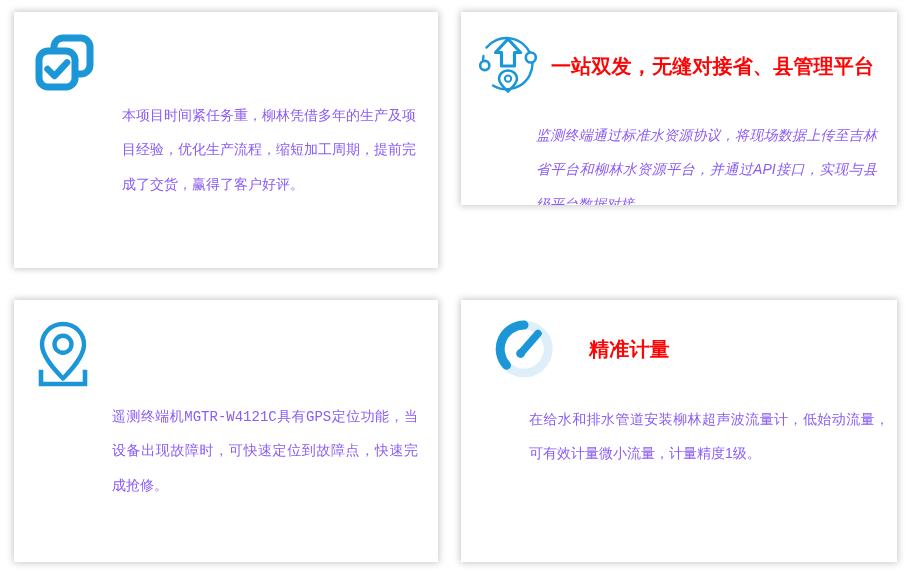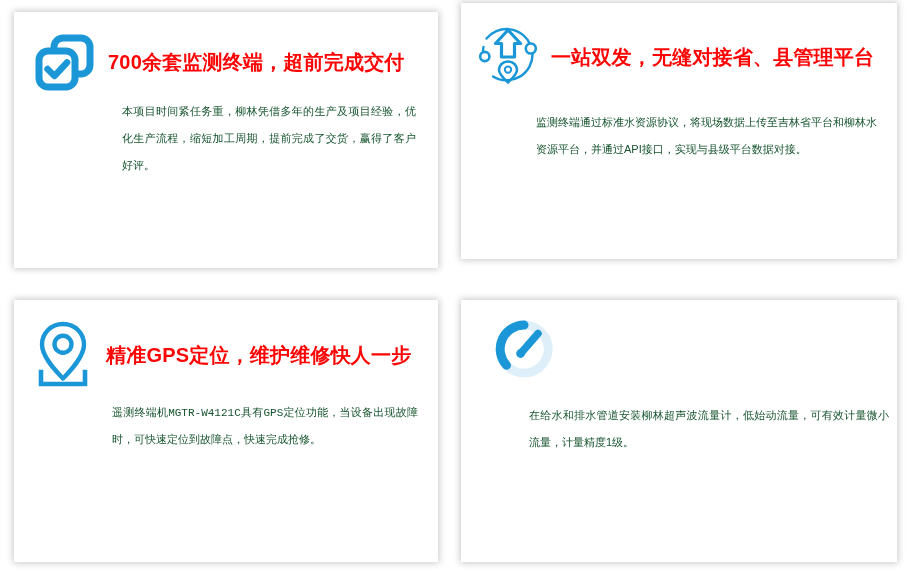--- a/index.html
+++ b/index.html
@@ -20,21 +20,21 @@
     background: #ffffff;
   }
   .card {
     position: absolute;
     background: #ffffff;
     box-shadow: 0 0 7px 1px rgba(0,0,0,0.22);
     box-sizing: border-box;
     overflow: hidden;
   }
   .card-1 { left: 14px;  top: 12px;  width: 424px; height: 256px; }
-  .card-2 { left: 461px; top: 3px;  width: 436px; height: 256px; }
+  .card-2 { left: 461px; top: 12px;  width: 436px; height: 193px; }
   .card-3 { left: 14px;  top: 300px; width: 424px; height: 262px; }
   .card-4 { left: 461px; top: 300px; width: 436px; height: 262px; }
 
   .card-head {
     display: flex;
     align-items: center;
     padding-top: 20px;
   }
   .icon-slot {
     flex: 0 0 auto;
@@ -52,50 +52,49 @@
     color: #fd0505;
     font-weight: bold;
     font-size: 20px;
     letter-spacing: 0.2px;
     white-space: nowrap;
     line-height: 1.2;
   }
   .card-4 .card-title { font-size: 20px; padding-left: 22px; }
 
   .card-body {
-    color: #14532d;
-    font-size: 11px;
+    color: #8b5cf6;
+    font-size: 14px;
     line-height: 2.45;
     padding: 0 26px 0 0;
     margin-top: 4px;
     text-align: justify;
     text-justify: inter-ideograph;
   }
   .card-1 .card-body { margin-left: 108px; margin-top: 6px; padding-right: 22px; }
-  .card-2 .card-body { margin-left: 75px; margin-top: 18px; padding-right: 20px; }
+  .card-2 .card-body { margin-left: 75px; margin-top: 18px; padding-right: 20px; font-style: italic; }
   .card-3 .card-body { margin-left: 98px; margin-top: 10px; padding-right: 20px; font-family: Liberation Mono, monospace; }
   .card-4 .card-body { margin-left: 68px; margin-top: 24px; padding-right: 8px; }
 
   svg { display: block; }
 </style>
 </head>
 <body>
 
 <div class="board">
 
   <div class="card card-1">
     <div class="card-head">
       <div class="icon-slot">
         <svg width="62" height="60" viewBox="0 0 62 60" aria-hidden="true">
           <rect x="20" y="6" width="36" height="36" rx="9" ry="9" fill="none" stroke="#1b97d8" stroke-width="7"></rect>
           <rect x="5" y="19" width="36" height="36" rx="9" ry="9" fill="#ffffff" stroke="#1b97d8" stroke-width="7"></rect>
           <polyline points="13.5,37 20.5,44 33,30.5" fill="none" stroke="#1b97d8" stroke-width="6.5" stroke-linecap="round" stroke-linejoin="round"></polyline>
         </svg>
       </div>
-      <div class="card-title">700余套监测终端，超前完成交付</div>
     </div>
     <div class="card-body">本项目时间紧任务重，柳林凭借多年的生产及项目经验，优化生产流程，缩短加工周期，提前完成了交货，赢得了客户好评。</div>
   </div>
 
   <div class="card card-2">
     <div class="card-head">
       <div class="icon-slot">
         <svg width="70" height="68" viewBox="0 0 70 68" aria-hidden="true">
           <path d="M13.5 15.5 A26 26 0 0 1 57.5 22" fill="none" stroke="#1b97d8" stroke-width="2.4" stroke-linecap="round"></path>
           <path d="M59.5 30 A26 26 0 0 1 20 53.5" fill="none" stroke="#1b97d8" stroke-width="2.4" stroke-linecap="round"></path>
@@ -116,32 +115,32 @@
   <div class="card card-3">
     <div class="card-head">
       <div class="icon-slot">
         <svg width="64" height="70" viewBox="0 0 64 70" aria-hidden="true">
           <path d="M32 4 C20 4 11 13.3 11 24.6 C11 37.8 26.5 52.5 32 58.5
                    C37.5 52.5 53 37.8 53 24.6 C53 13.3 44 4 32 4 Z" fill="none" stroke="#1b97d8" stroke-width="4.4" stroke-linejoin="round"></path>
           <circle cx="32" cy="24.2" r="8.5" fill="none" stroke="#1b97d8" stroke-width="4.4"></circle>
           <polyline points="10,52 10,64 54,64 54,52" fill="none" stroke="#1b97d8" stroke-width="4.6" stroke-linecap="square" stroke-linejoin="miter"></polyline>
         </svg>
       </div>
-      <div class="card-title">精准GPS定位，维护维修快人一步</div>
     </div>
     <div class="card-body">遥测终端机MGTR-W4121C具有GPS定位功能，当设备出现故障时，可快速定位到故障点，快速完成抢修。</div>
   </div>
 
   <div class="card card-4">
     <div class="card-head">
       <div class="icon-slot">
         <svg width="60" height="58" viewBox="0 0 60 58" aria-hidden="true">
           <path d="M30 5 A24 24 0 1 1 12.5 45.2" fill="none" stroke="#dfeff9" stroke-width="9" stroke-linecap="round"></path>
           <path d="M12.5 45.2 A24 24 0 0 1 30 5" fill="none" stroke="#1b97d8" stroke-width="9" stroke-linecap="round"></path>
           <path d="M44 13.5 L27.5 32.5" fill="none" stroke="#1b97d8" stroke-width="7.5" stroke-linecap="round"></path>
           <circle cx="26.6" cy="33.5" r="4.4" fill="#1b97d8"></circle>
         </svg>
       </div>
+      <div class="card-title">精准计量</div>
     </div>
     <div class="card-body">在给水和排水管道安装柳林超声波流量计，低始动流量，可有效计量微小流量，计量精度1级。</div>
   </div>
 
 </div>
 
 </body></html>

